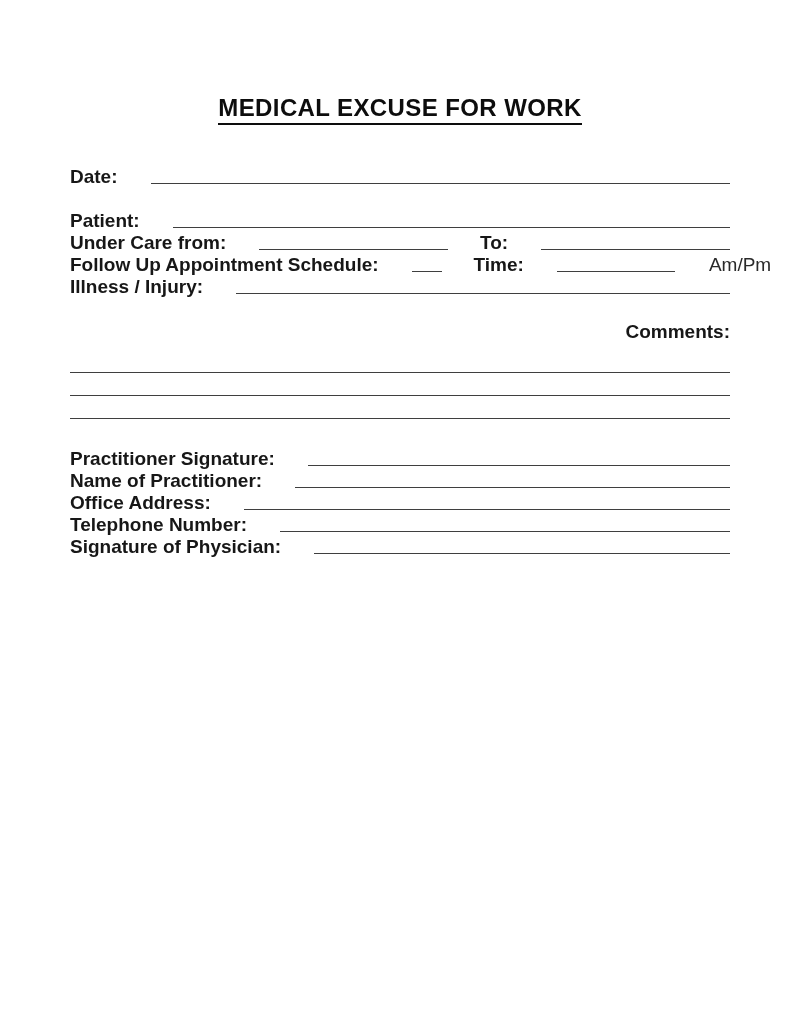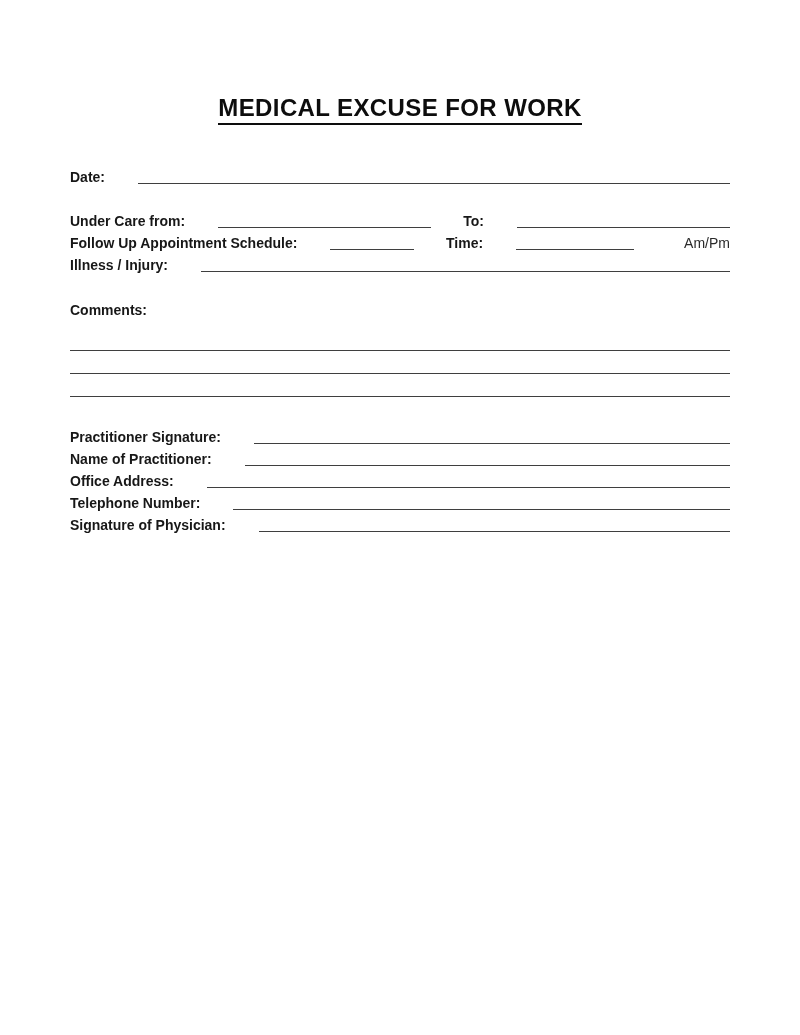--- a/index.html
+++ b/index.html
@@ -23,58 +23,62 @@
     letter-spacing: 0.4px;
     color: #0d0d0d;
     border-bottom: 2.5px solid #0d0d0d;
     padding-bottom: 1px;
   }
   .row {
     display: flex;
     align-items: stretch;
     height: 22px;
     line-height: 22px;
-    font-size: 14px;
+    font-size: 19px;
     font-weight: 700;
     white-space: nowrap;
     gap: 26px;
   }
   .fill {
     flex: 1 1 auto;
     border-bottom: 1.5px solid #3f3f3f;
     margin: 0 0 4px 7px;
     min-width: 30px;
     font-weight: 400;
   }
   .fill.fixed-time { flex: 0 0 118px; }
   .lbl { flex: 0 0 auto; }
   .lbl.gap { margin-left: 6px; }
-  .ampm { font-weight: 400; color: #2a2a2a; margin-left: 24px; flex: 0 0 auto; }
+  .ampm { font-weight: 400; color: #2a2a2a; margin-left: 8px; flex: 0 0 auto; }
   .row-date { margin-top: 41px; }
   .group-main { margin-top: 22px; }
-  .comments-label-row { margin-top: 23px; }
+  .comments-label-row { margin-top: 23px; justify-content: flex-end; }
   .comment-lines { margin-top: 7px; }
   .comment-line { height: 22px; border-bottom: 1.5px solid #3f3f3f; }
   .group-sign { margin-top: 29px; text-align: center; }
 </style>
 </head>
 <body>
 
 <div class="page">
 
   <div class="title-wrap">
     <h1 class="title">MEDICAL EXCUSE FOR WORK</h1>
   </div>
 
   <div class="row row-date">
     <span class="lbl">Date:</span>
     <span class="fill"></span>
   </div>
 
   <div class="group-main">
+    <div class="row">
+      <span class="lbl">Patient:</span>
+      <span class="fill"></span>
+    </div>
     <div class="row">
       <span class="lbl">Under Care from:</span>
       <span class="fill"></span>
       <span class="lbl gap">To:</span>
       <span class="fill"></span>
     </div>
     <div class="row">
       <span class="lbl">Follow Up Appointment Schedule:</span>
       <span class="fill"></span>
       <span class="lbl gap">Time:</span>

